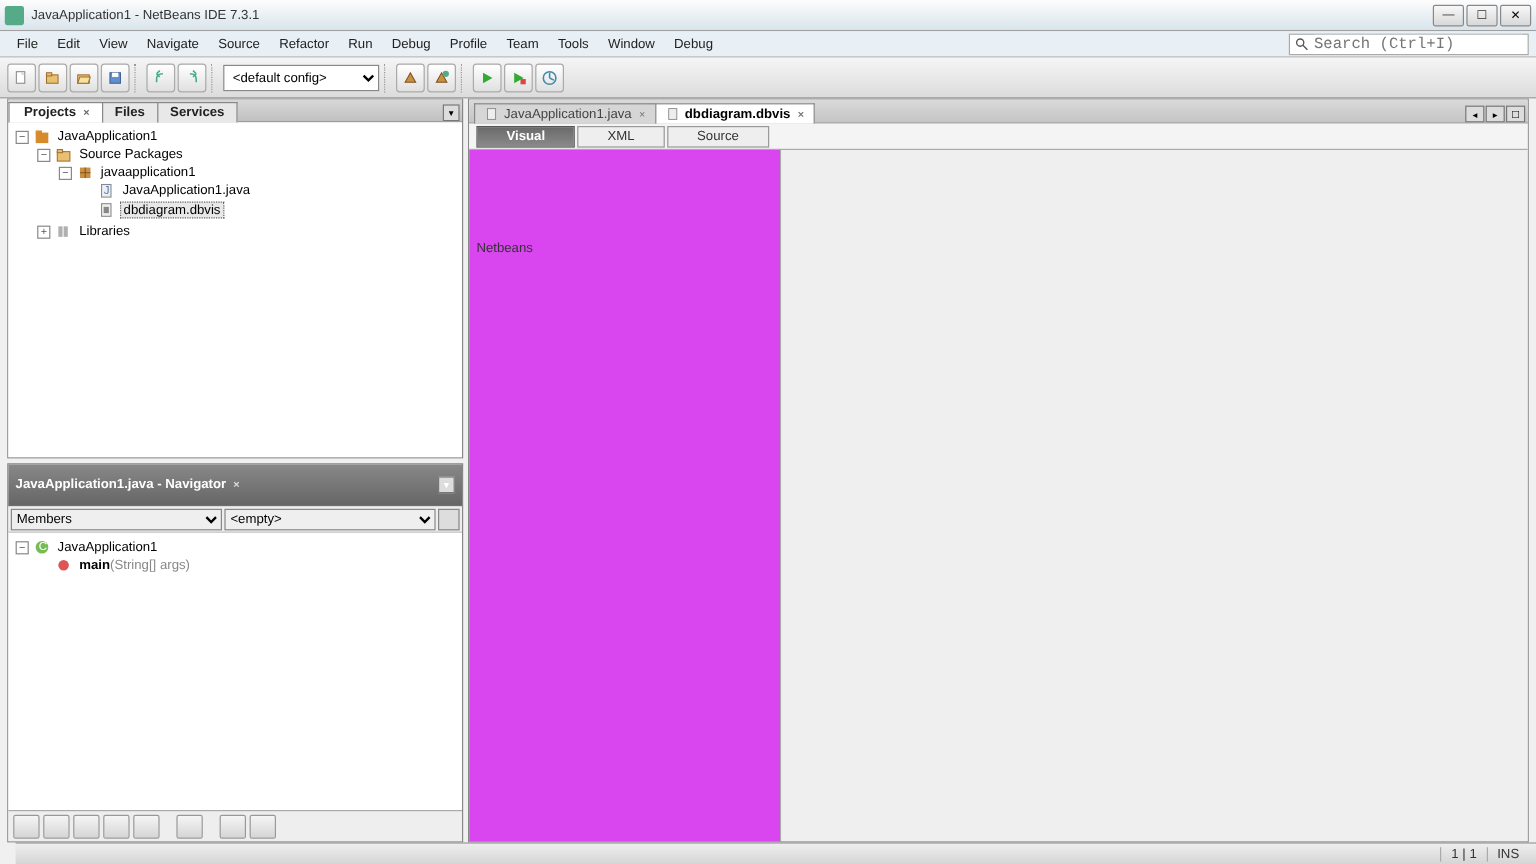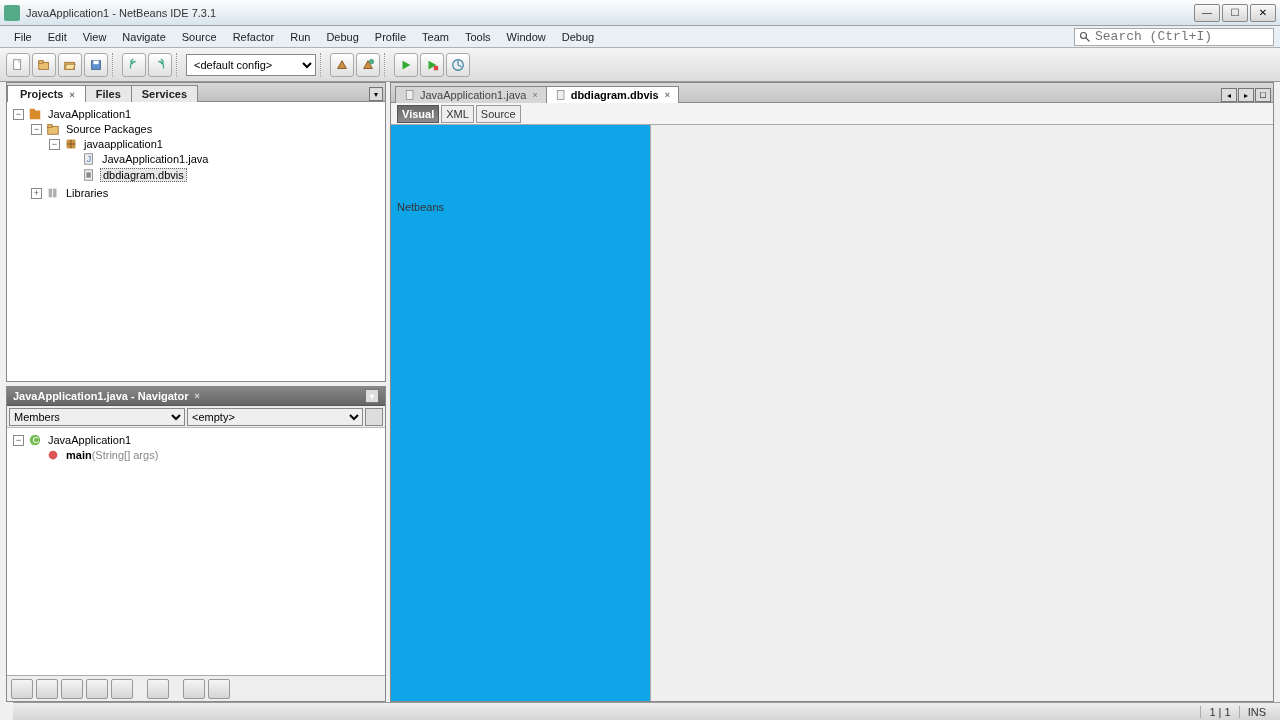--- a/index.html
+++ b/index.html
@@ -52,46 +52,46 @@
 .tree > ul { padding-left:2px; }
 .tree li { padding:1px 0; white-space:nowrap; display:flex; align-items:center; flex-wrap:wrap; }
 .tree li > ul { width:100%; }
 .tree .tw { width:11px; height:11px; border:1px solid #888; background:#fff; display:inline-flex; align-items:center; justify-content:center; font-size:9px; line-height:9px; margin-right:4px; color:#555; }
 .tree .tw.none { border:none; background:none; }
 .tree .nicon { width:14px; height:14px; margin-right:4px; display:inline-block; }
 .tree .nlabel { padding:0 2px; }
 .tree .nlabel.sel { border:1px dotted #666; background:#e8e8e8; }
 
 
-.nav-header { height:19px; background:linear-gradient(to bottom,#888,#666); color:#fff; display:flex; align-items:center; padding:0 6px; font-weight:bold; border-bottom:1px solid #555; }
+.nav-header { height:35px; background:linear-gradient(to bottom,#888,#666); color:#fff; display:flex; align-items:center; padding:0 6px; font-weight:bold; border-bottom:1px solid #555; }
 .nav-header .x { margin-left:6px; color:#ddd; font-size:9px; }
 .nav-header .panel-minmax { margin-left:auto; display:flex; gap:1px; }
 .nav-controls { height:22px; display:flex; align-items:center; padding:2px; gap:2px; border-bottom:1px solid #bbb; background:#eee; }
 .nav-controls select { height:18px; font-size:11px; border:1px solid #888; }
 .nav-controls .ctl-btn { width:18px; height:18px; border:1px solid #888; background:#ddd; }
 
 .nav-footer { height:26px; border-top:1px solid #aaa; background:#eee; display:flex; align-items:center; padding:0 4px; gap:3px; }
 .nav-footer .fbtn { width:22px; height:20px; border:1px solid #999; background:linear-gradient(to bottom,#f5f5f5,#d5d5d5); border-radius:2px; }
 
 
 .editor-tabs { height:20px; background:linear-gradient(to bottom,#dadada,#c4c4c4); border-bottom:1px solid #888; display:flex; align-items:flex-end; padding-left:4px; }
 .editor-tab { display:flex; align-items:center; padding:2px 8px; border:1px solid #888; border-bottom:none; background:#d6d6d6; margin-right:-1px; color:#444; position:relative; top:1px; }
 .editor-tab.active { background:#fff; color:#000; font-weight:bold; }
 .editor-tab .eicon { width:12px; height:12px; margin-right:4px; }
 .editor-tab .x { margin-left:6px; color:#777; font-size:9px; }
 .editor-tabs .spacer { flex:1; }
 .editor-tabs .win-controls { display:flex; gap:1px; padding-right:2px; }
 .editor-tabs .win-controls .mm { width:16px; height:14px; border:1px solid #777; background:#ddd; font-size:8px; display:flex; align-items:center; justify-content:center; }
 
 .sub-tabs { height:22px; border-bottom:1px solid #aaa; background:#f4f4f4; display:flex; align-items:center; padding:0 6px; gap:2px; }
-.sub-tab { padding:2px 4px; border:1px solid #999; background:#eee; color:#333; }
+.sub-tab { padding:2px 24px; border:1px solid #999; background:#eee; color:#333; }
 .sub-tab.active { background:linear-gradient(to bottom,#6a6a6a,#8a8a8a); color:#fff; border-color:#555; font-weight:bold; }
 
 .editor-body { flex:1; display:flex; }
-.editor-left { width:260px; border-right:1px solid #aaa; background:#0ea5e9; display:flex; flex-direction:column; padding:6px;gap:44px; }
+.editor-left { width:260px; border-right:1px solid #aaa; background:#d946ef; display:flex; flex-direction:column; padding:6px;gap:44px; }
 .editor-right { flex:1; background:#efefef; }
 
 .conn-label { margin-top:70px; margin-bottom:4px; color:#333; }
 .conn-select { width:100%; height:20px; border:1px solid #555; background:linear-gradient(to bottom,#888,#666); color:#fff; font-size:10px; padding:0 4px; letter-spacing:0.5px; }
 
 
 .statusbar { position:absolute; bottom:0; left:13px; right:0; height:18px; background:linear-gradient(to bottom,#eee,#d5d5d5); border-top:1px solid #999; display:flex; align-items:center; padding:0 6px; font-size:10px; color:#333; }
 .statusbar .spacer { flex:1; }
 .statusbar .cell { border-left:1px solid #aaa; padding:0 8px; }
 

